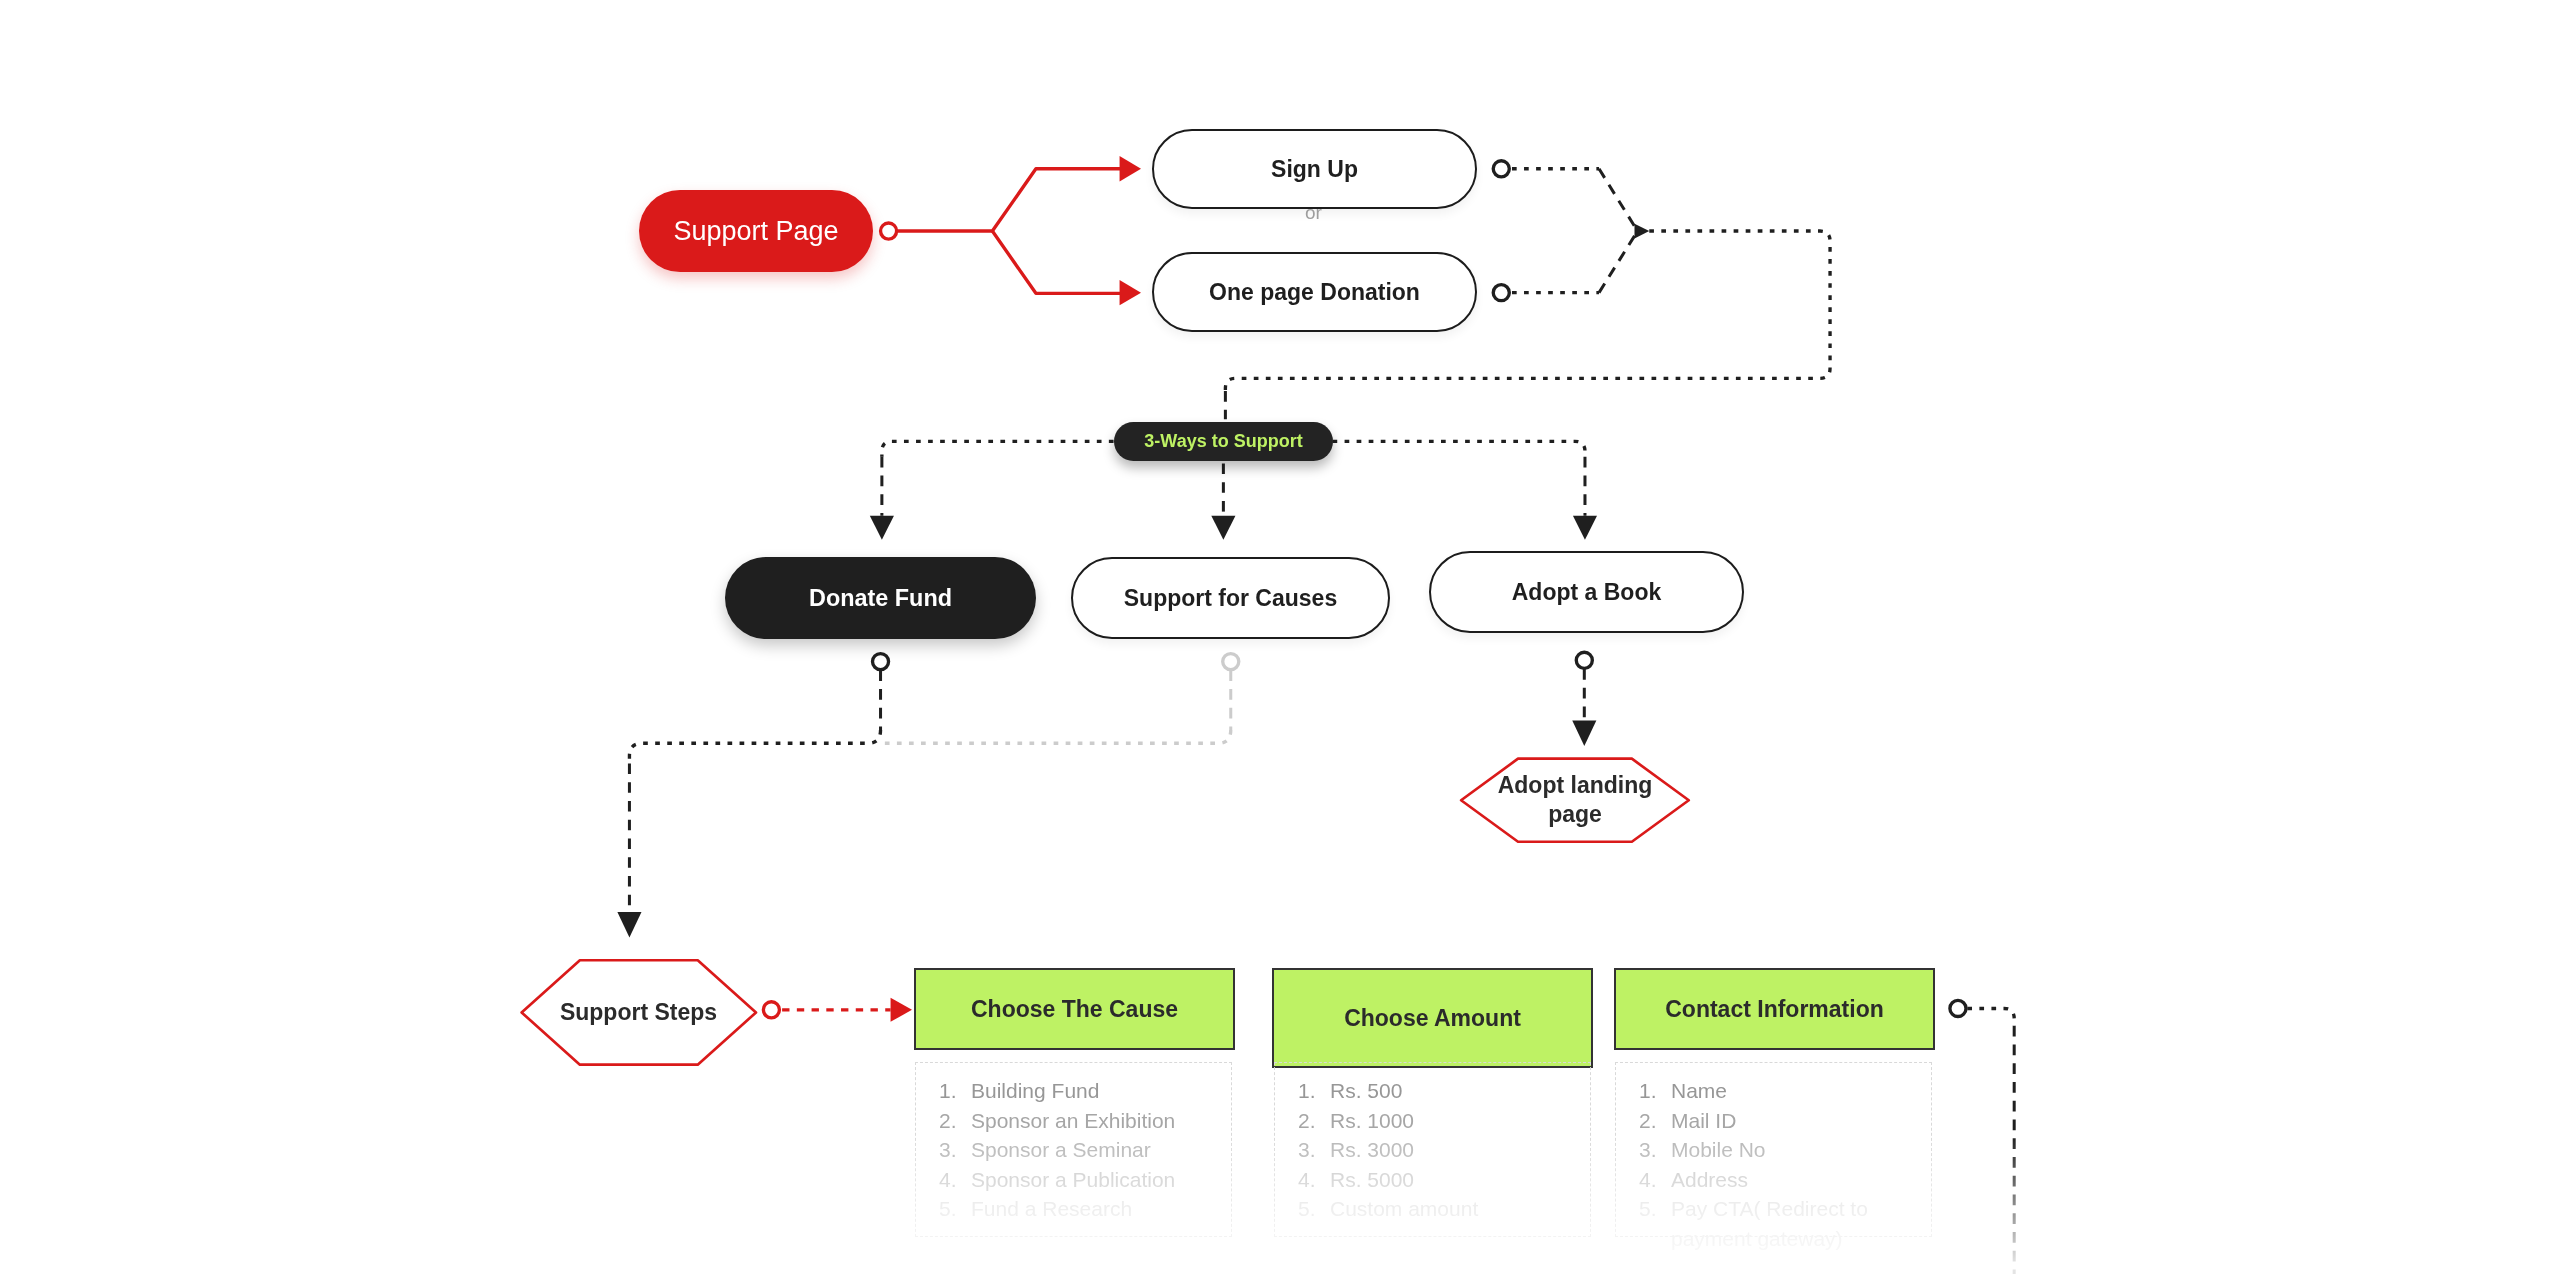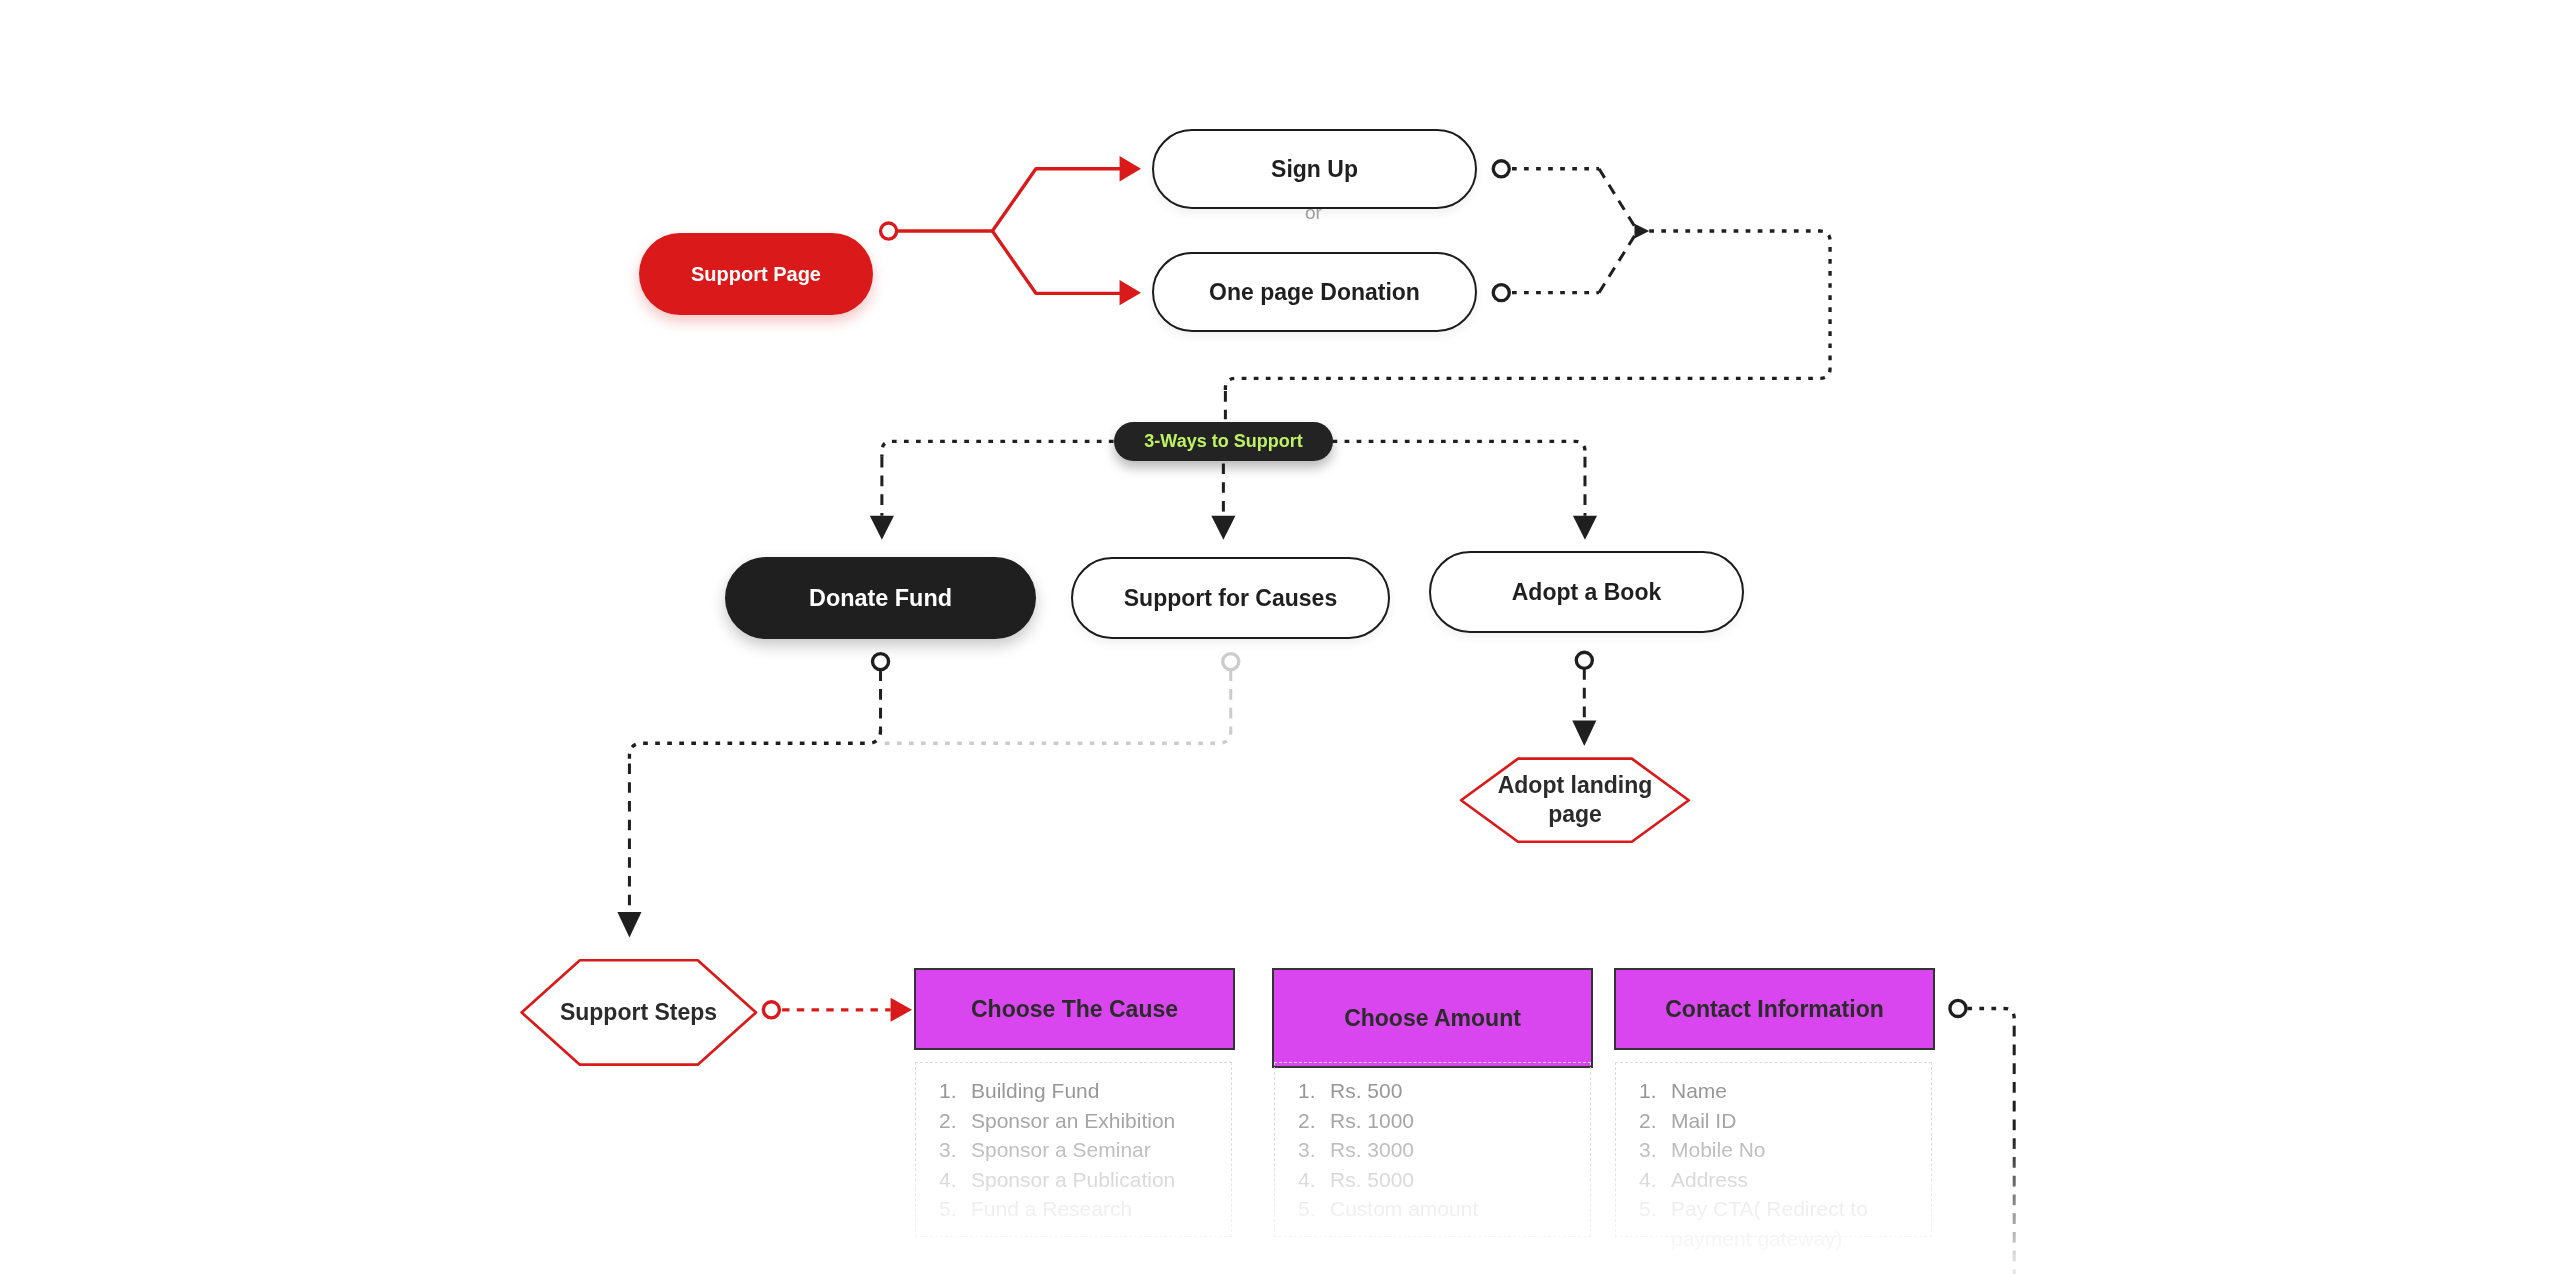--- a/index.html
+++ b/index.html
@@ -9,31 +9,31 @@
   }
   html,body{margin:0;padding:0;background:#fff;}
   .canvas{
     position:relative; width:2576px; height:1275px; background:var(--bg);
     overflow:hidden; font-family:"Liberation Sans", sans-serif;
   }
   svg.wires{position:absolute;left:0;top:0;z-index:1;}
   .node{position:absolute;z-index:2;display:flex;align-items:center;justify-content:center;
         text-align:center;box-sizing:border-box;}
   .pill{border-radius:669px;background:#fff;}
-  .pill.filled-red{background:var(--red);color:#fff;font-weight:700;font-size:20px;
-        box-shadow:0 6.7px 13.4px rgba(218,26,26,.25);margin-top:43px;}
+  .pill.filled-red{background:var(--red);color:#fff;font-weight:400;font-size:27px;
+        box-shadow:0 6.7px 13.4px rgba(218,26,26,.25);}
   .pill.filled-dark{background:var(--ink);color:#fff;font-weight:700;font-size:23.4px;
         box-shadow:0 6.7px 14.7px rgba(0,0,0,.22);}
   .pill.outline{border:2px solid var(--pill-border);color:var(--ink);font-weight:700;font-size:23px;
         box-shadow:0 5.4px 9.4px rgba(0,0,0,.05);}
   .pill.mini-dark{background:#232323;color:#bef264;font-weight:700;font-size:18px;border-radius:19.4px;
         box-shadow:0 6.7px 12px rgba(0,0,0,.28);}
   .or-label{color:var(--muted);font-size:19px;font-weight:400;}
   .hex-label{color:var(--text-dark);font-weight:700;font-size:23px;line-height:1.25;}
-  .step-box{border:2px solid var(--box-border);background:#d946ef;color:var(--text-dark);
+  .step-box{border:2px solid var(--box-border);background:#bef264;color:var(--text-dark);
         font-weight:700;font-size:23px;}
   .list-panel{position:absolute;z-index:2;border:1.3px dashed var(--panel-border);box-sizing:border-box;}
   .list-body{position:absolute;left:23px;top:13.4px;right:6.7px;font-size:21px;font-weight:400;}
   .list-body .row{display:flex;line-height:29.5px;}
   .list-body .num{width:32px;flex:0 0 32px;}
   .list-body .txt{flex:1;}
   .bottom-fade{position:absolute;left:0;right:0;bottom:0;height:141px;z-index:3;pointer-events:none;
         background:linear-gradient(to bottom, rgba(255,255,255,0), rgba(255,255,255,.88) 92%);}
   
   .s-red{stroke:var(--red);} .f-red{fill:var(--red);}

